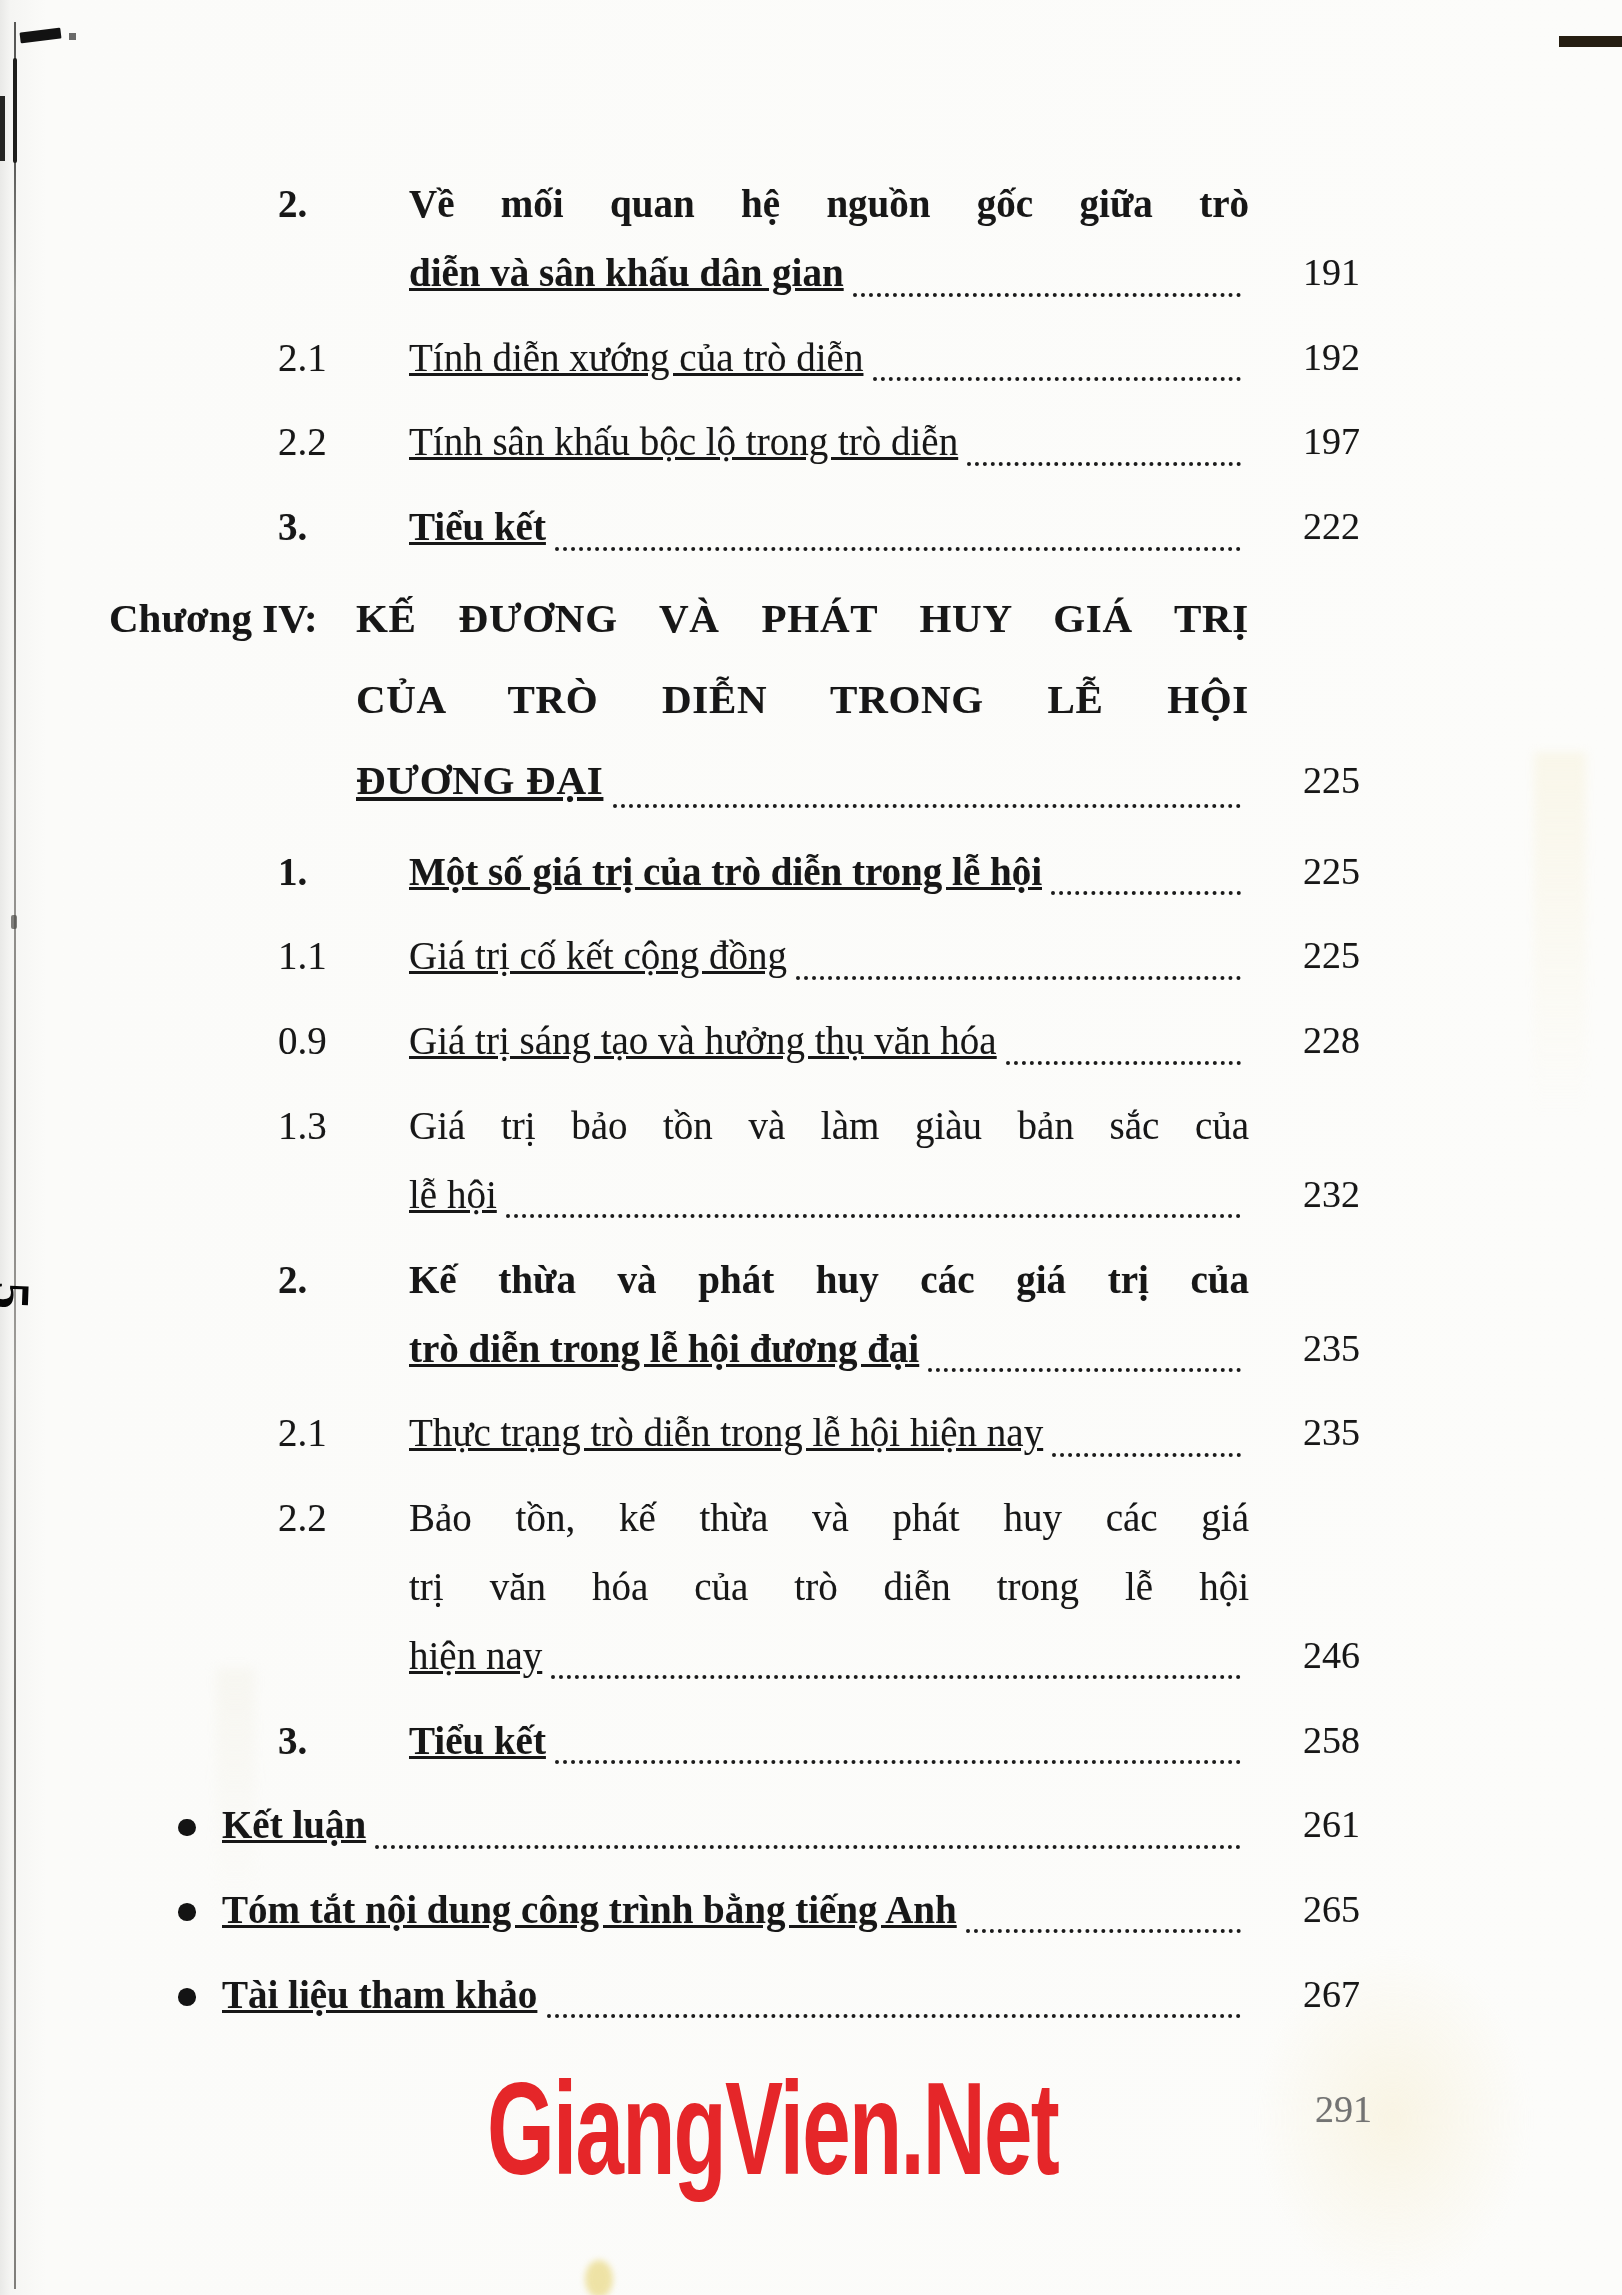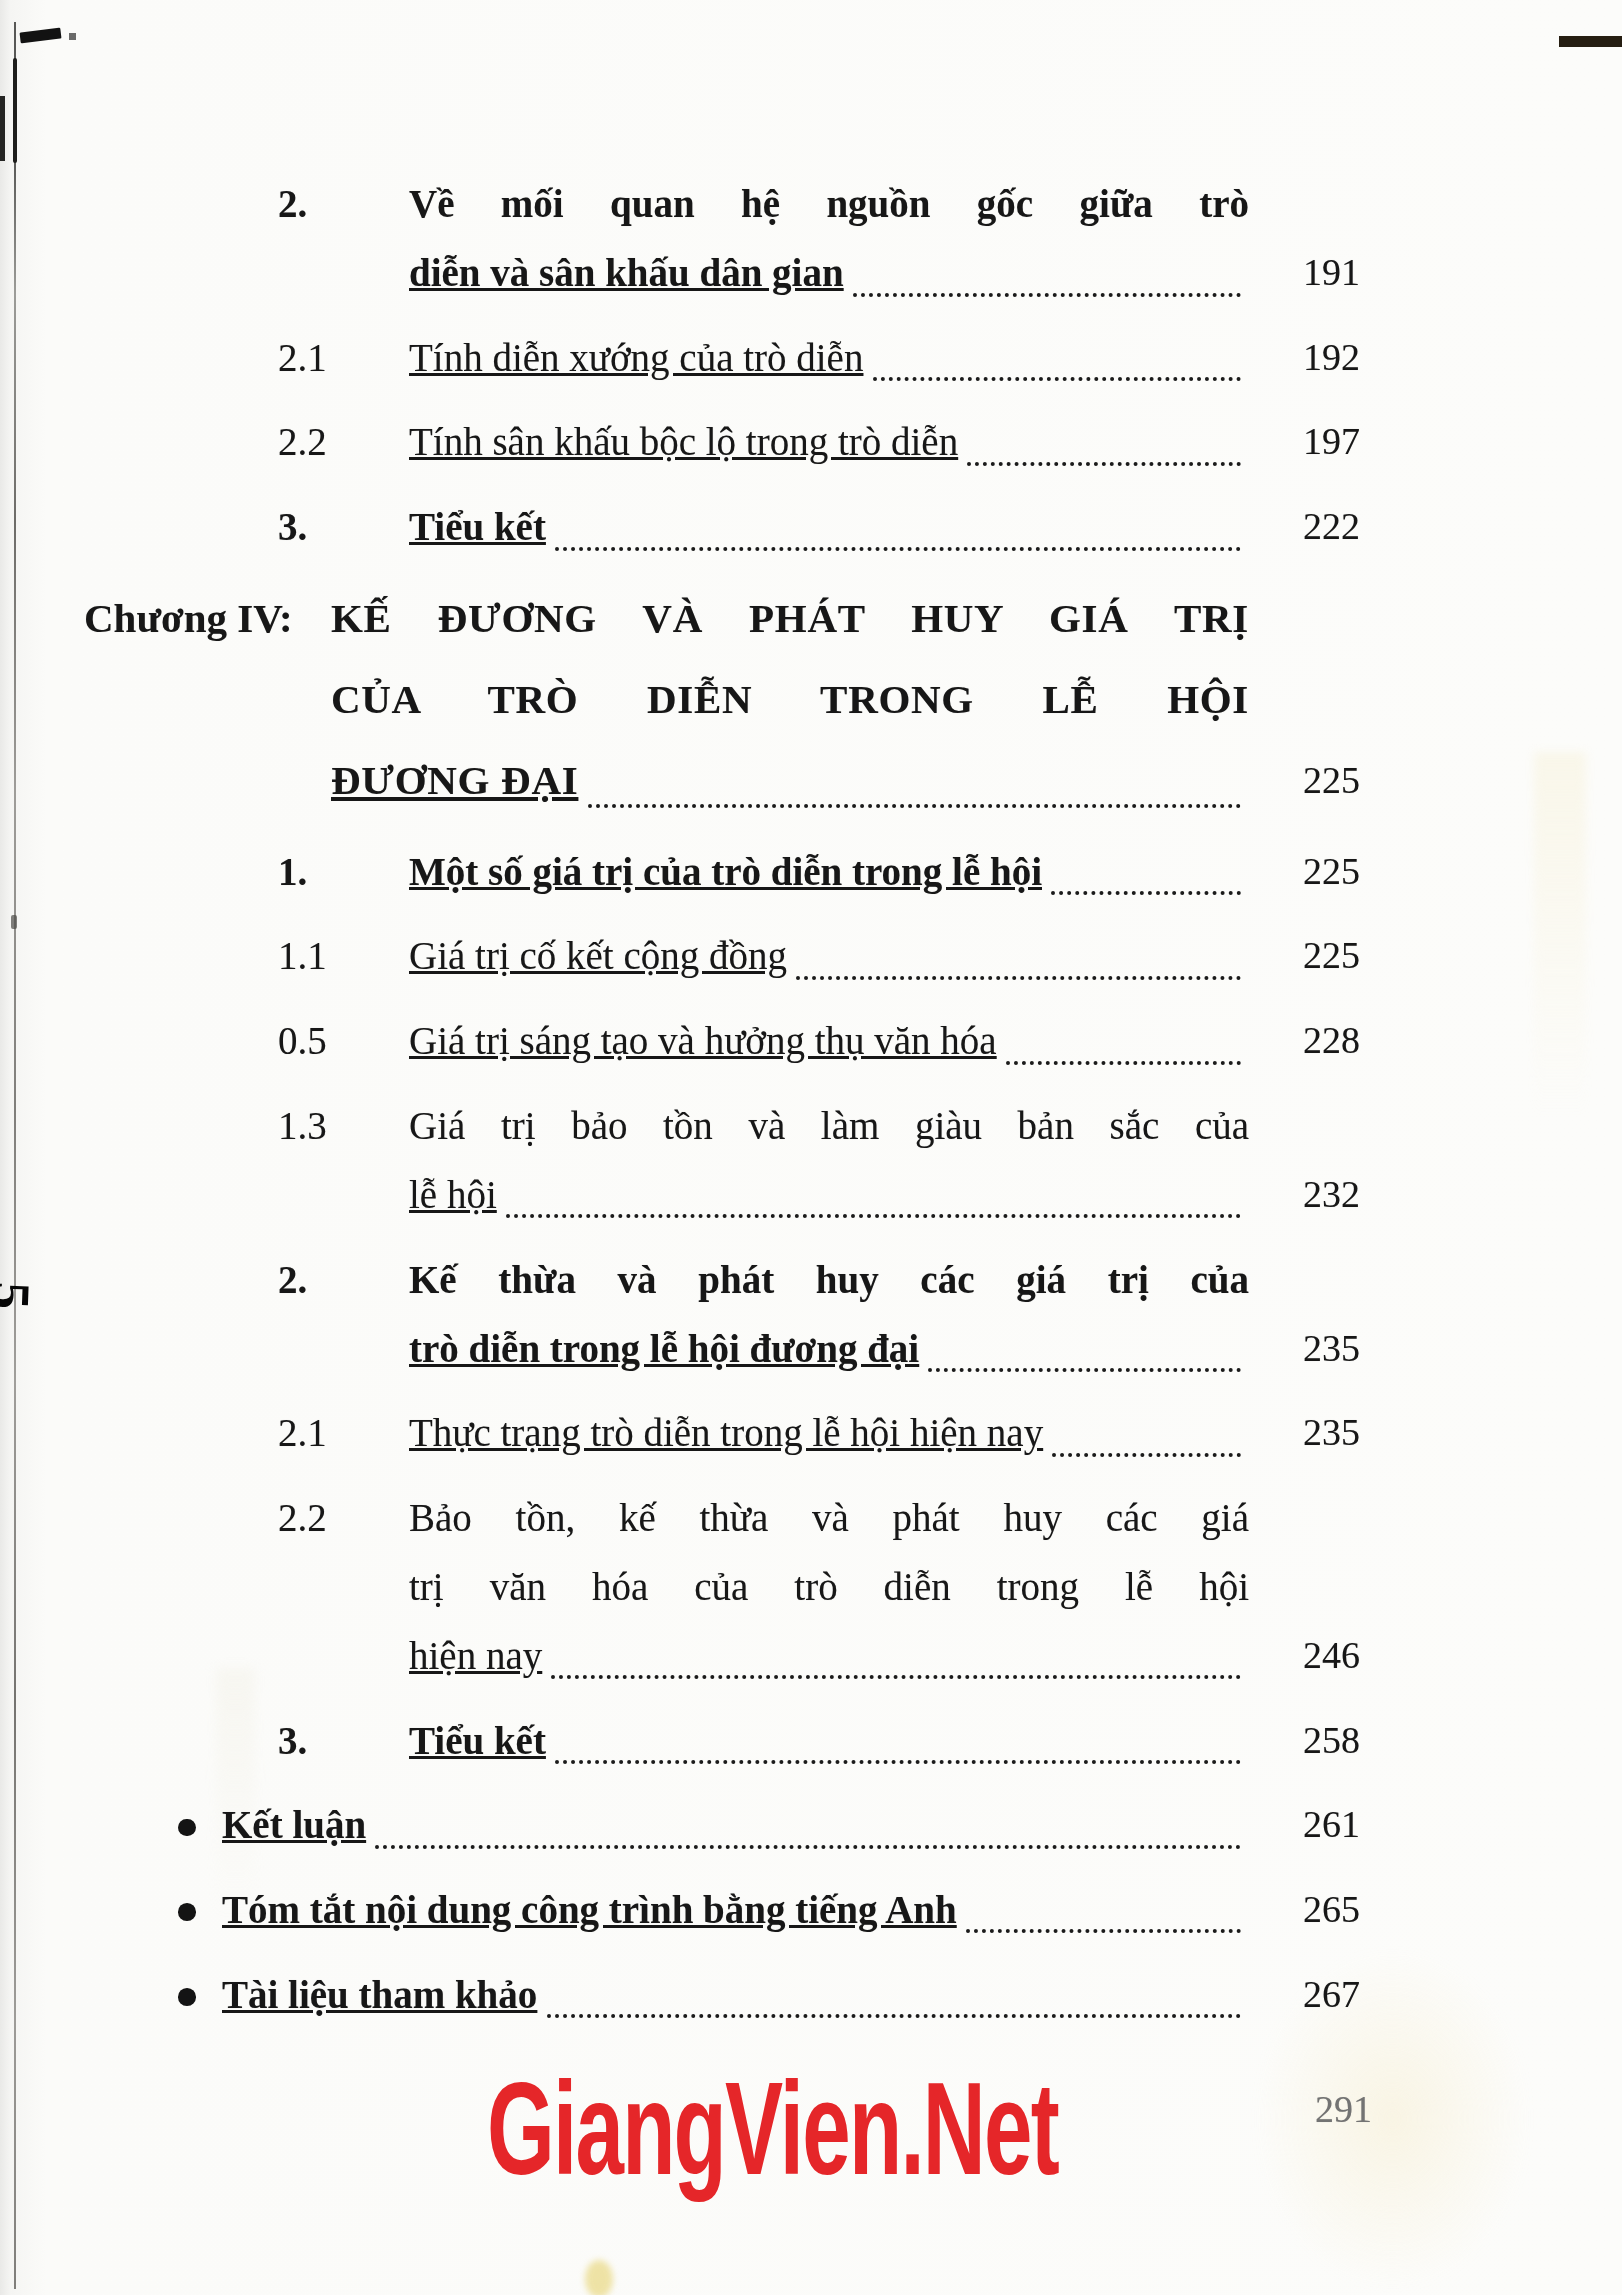--- a/index.html
+++ b/index.html
@@ -37,21 +37,21 @@
     background: radial-gradient(closest-side, #f6eed2, rgba(246,238,210,0)); opacity: .55; filter: blur(5.9px); }
   .streak-c { position: absolute; left: 585px; top: 2260px; width: 27.5px; height: 38px;
     background: #e4cf62; opacity: .55; filter: blur(3.3px); border-radius: 50%; }
   .streak-d { position: absolute; left: 216px; top: 1668px; width: 39px; height: 249px;
     background: linear-gradient(#f1efe4, rgba(241,239,228,0)); opacity: .4; filter: blur(5.2px); }
 
   
   .toc { position: absolute; left: 0; top: 169px; width: 1622px; }
   .row { display: flex; margin-right: 262px; align-items: stretch; }
   .row.item    { margin-left: 278px; margin-bottom: 15.7px; }
-  .row.chapter { margin-left: 84px; margin-top: 17px; margin-bottom: 15.7px; }
+  .row.chapter { margin-left: 109px; margin-top: 17px; margin-bottom: 15.7px; }
   .row.bullet  { margin-left: 178px; margin-bottom: 15.7px; }
 
   .num   { flex: none; width: 131px; font-size: 39px; line-height: 69px; }
   .chap-label { flex: none; width: 247px; font-size: 41px; line-height: 81px; font-weight: bold; }
   .bullet-cell { flex: none; width: 44px; display: flex; align-items: center; height: 69px; }
   .bullet-glyph { width: 17.7px; height: 17.7px; border-radius: 50%; background: #141414; margin-top: 5.2px; }
 
   .body  { flex: 1 1 auto; min-width: 0; }
   .line  { font-size: 39px; line-height: 69px; }
   .chapter .line { font-size: 41px; line-height: 81px; font-weight: bold; letter-spacing: 0.7px; text-align: right; }
@@ -164,21 +164,21 @@
       <div class="num">1.1</div>
       <div class="body">
         <div class="line lastline">
           <span class="txt">Giá trị cố kết cộng đồng</span>
           <span class="dots"></span>
         </div>
       </div>
       <div class="pg">225</div>
     </div>
     <div class="row item">
-      <div class="num">0.5</div>
+      <div class="num">0.9</div>
       <div class="body">
         <div class="line lastline">
           <span class="txt">Giá trị sáng tạo và hưởng thụ văn hóa</span>
           <span class="dots"></span>
         </div>
       </div>
       <div class="pg">228</div>
     </div>
     <div class="row item">
       <div class="num">1.3</div>

